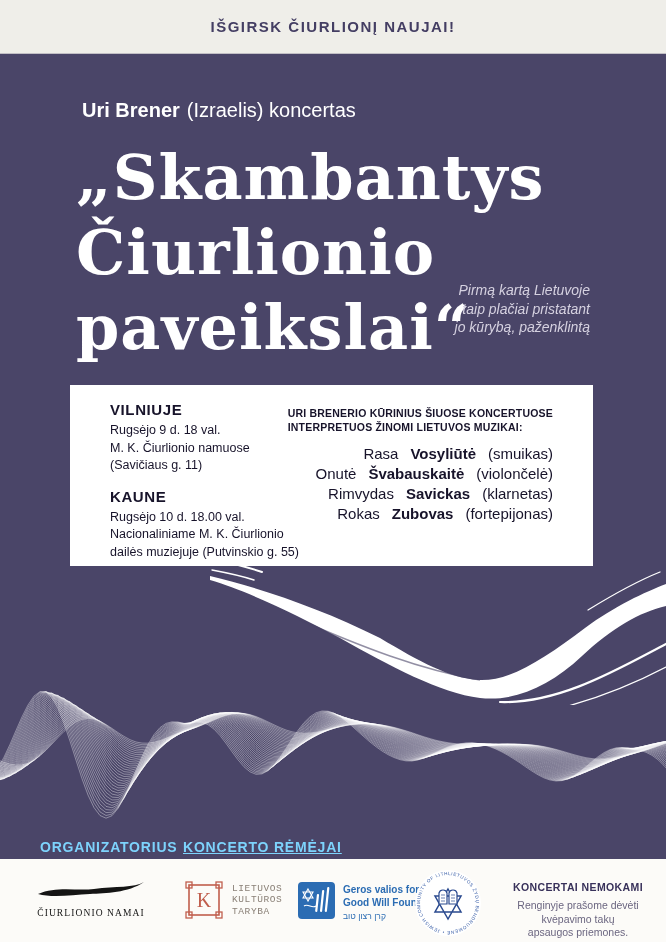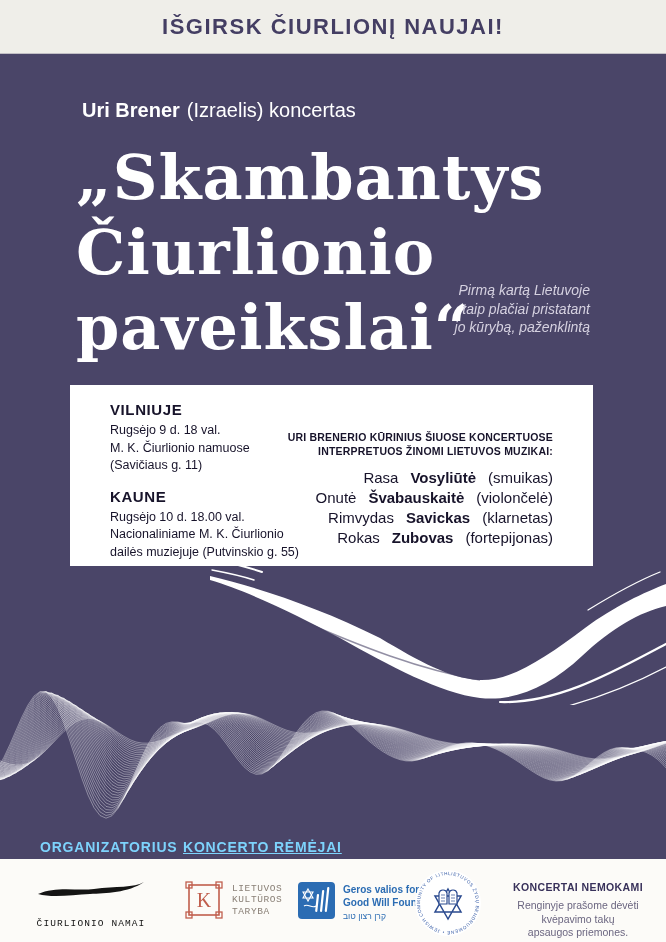--- a/index.html
+++ b/index.html
@@ -6,21 +6,21 @@
   .poster{
     position:relative; width:666px; height:942px; overflow:hidden;
     background:#4a4568; font-family:"Liberation Sans", sans-serif;
     margin:0 auto;
   }
   
   .banner{
     position:absolute; left:0; top:0; width:666px; height:53px;
     background:#efeee9; border-bottom:1px solid rgba(60,50,90,.25);
     display:flex; align-items:center; justify-content:center;
-    color:#443e63; font-size:22px; font-weight:700; letter-spacing:1.5px;
+    color:#443e63; font-size:15px; font-weight:700; letter-spacing:1.5px;
   }
   
   .kicker{
     position:absolute; left:82px; top:99px; color:#ffffff; font-size:20px;
     display:flex; gap:7px; align-items:baseline;
   }
   .kicker .b{font-weight:700;}
   .title{
     position:absolute; left:76px; top:140px; color:#ffffff;
     font-family:"DejaVu Serif","Liberation Serif",serif;
@@ -33,39 +33,39 @@
   }
   
   .infobox{
     position:absolute; left:70px; top:385px; width:523px; height:181px;
     background:#ffffff; color:#17132a;
   }
   .venues{position:absolute; left:40px; top:16px;}
   .venue{margin-bottom:13px;}
   .venue .city{font-size:15px; font-weight:700; letter-spacing:.6px; margin-bottom:4px;}
   .venue .vl{font-size:12.5px; line-height:17.5px;}
-  .musicians{position:absolute; right:40px; top:21px; text-align:right;margin-top:24px;}
+  .musicians{position:absolute; right:40px; top:21px; }
   .mhead{font-size:10.5px; font-weight:700; line-height:14px; letter-spacing:.2px;}
   .mrows{margin-top:10px;}
   .mrow{display:flex; justify-content:flex-end; gap:12px; font-size:15px; line-height:20px;}
   .mrow .last{font-weight:700;}
   
   .bird{position:absolute; left:0; top:550px; width:666px; height:155px;}
   .wave{position:absolute; left:0; top:648px; width:666px; height:190px;}
   
   .sec-label{
     position:absolute; top:839px; color:#7dd3fc; font-size:14px;
     font-weight:700; letter-spacing:.8px;
   }
   .sec-label.org{left:40px;}
   .sec-label.spon{left:183px;text-decoration:underline;}
   
   .footer{position:absolute; left:0; top:859px; width:666px; height:83px; background:#fcfbf8;}
   .cn{position:absolute; left:32px; top:20px; width:118px; text-align:center;}
-  .cn-label{font-family:Liberation Mono, monospace; font-size:9.5px; letter-spacing:1.1px; color:#141414; margin-top:13px;}
+  .cn-label{font-family:Liberation Serif, serif; font-size:9.5px; letter-spacing:1.1px; color:#141414; margin-top:3px;}
   .lkt{position:absolute; left:185px; top:22px; display:flex; gap:9px; align-items:center;}
   .lkt-text{font-family:Liberation Mono, monospace; font-size:9.5px; line-height:11.5px; letter-spacing:.6px; color:#8a8077;}
   .gwf{position:absolute; left:298px; top:23px; display:flex; gap:8px; align-items:flex-start;}
   .gwf-text{color:#2b6cb3; padding-top:2px;}
   .gwf-text .gl{font-size:10px; font-weight:700; line-height:12.5px;}
   .gwf-text .heb{font-size:8.5px; margin-top:2px; direction:rtl; text-align:left;}
   .seal{position:absolute; left:414px; top:10px;}
   .freenote{position:absolute; left:496px; top:22px; width:164px; text-align:center;}
   .freenote .t{font-size:10.5px; font-weight:700; letter-spacing:.4px; color:#38315a; margin-bottom:6px;}
   .freenote .l{font-size:10.5px; line-height:13.5px; color:#6b6680;}

